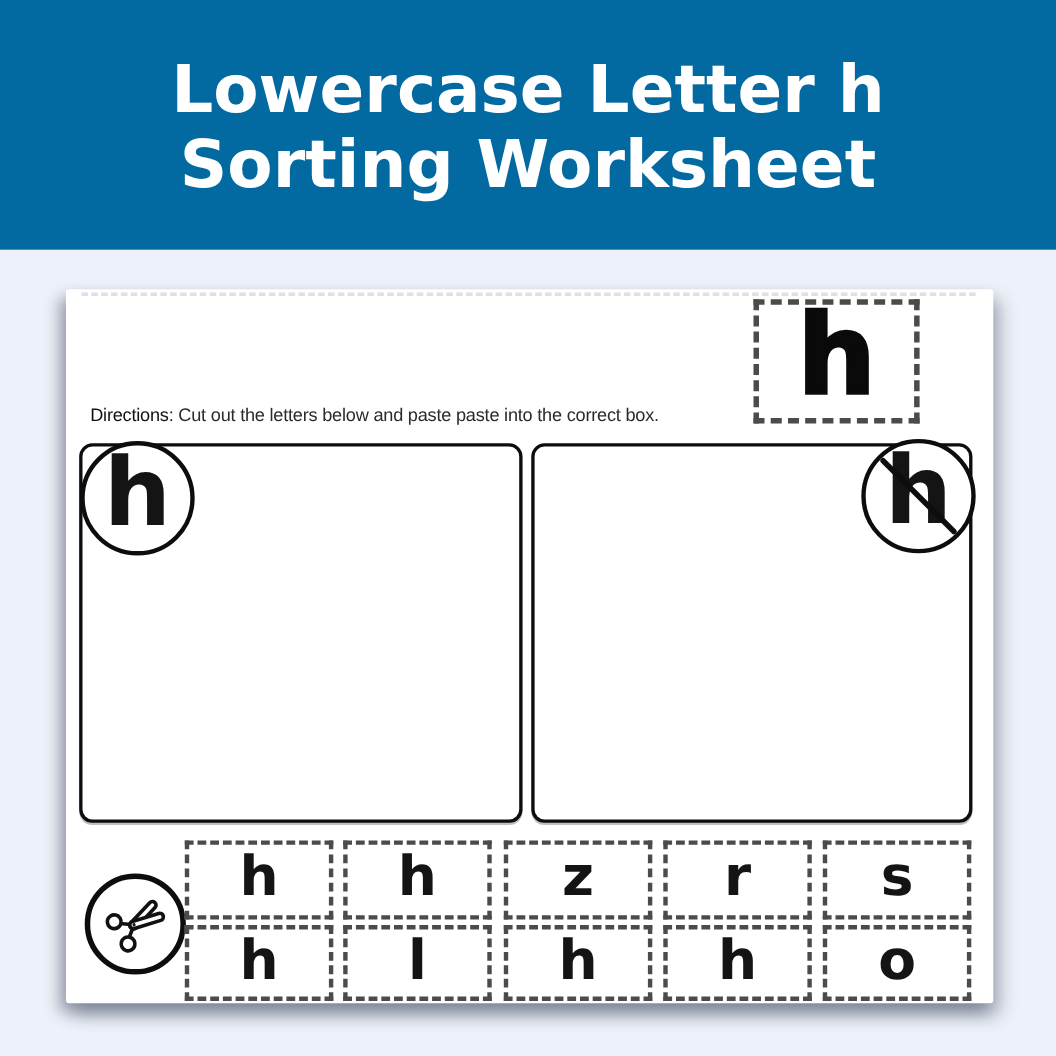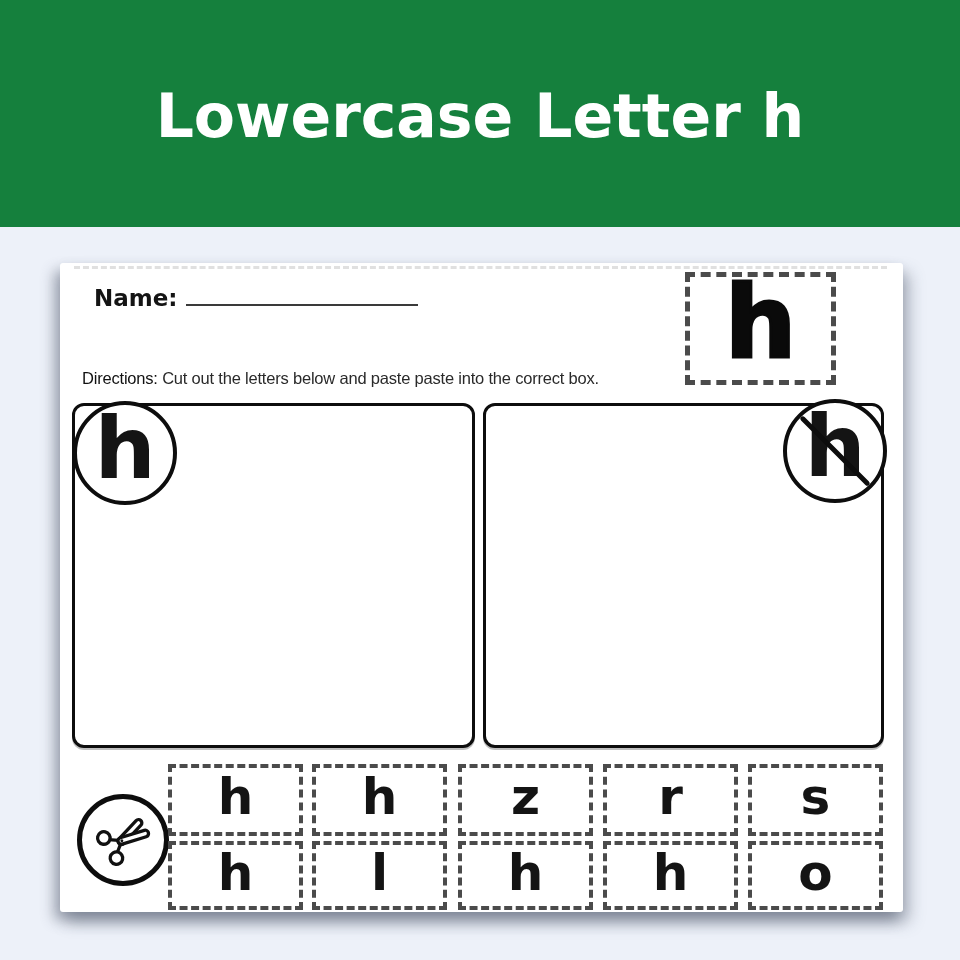--- a/index.html
+++ b/index.html
@@ -8,21 +8,21 @@
     position: relative;
     background: #edf1f9;
     font-family: "DejaVu Sans", sans-serif;
     overflow: hidden;
   }
 
   
   .banner {
     position: absolute; left: 0; top: 0;
     width: 960px; height: 227px;
-    background: #15803d;
+    background: #0369a1;
     display: flex; flex-direction: column; align-items: center; justify-content: center;
     padding-top: 4px;
   }
   .banner-line {
     color: #ffffff;
     font-size: 60px;
     font-weight: bold;
     line-height: 68px;
     letter-spacing: 0px;
     white-space: nowrap;
@@ -150,28 +150,26 @@
   .card-letter {
     font-size: 50px; font-weight: bold; color: #141414;
     line-height: 1; transform: translateY(-3px);
   }
 </style>
 </head>
 <body>
 
 <div class="banner">
   <div class="banner-line">Lowercase Letter h</div>
+  <div class="banner-line">Sorting Worksheet</div>
 </div>
 
 <div class="page">
   <div class="page-top-dashes"></div>
 
-  <div class="name-row">
-    <span class="name-label">Name:</span><span class="name-line"></span>
-  </div>
 
 
   <div class="directions">
     <span class="dir-label">Directions:</span><span> Cut out the letters below and paste paste into the correct box.</span>
   </div>
 
   <div class="target-box">
     <span class="target-letter">h</span>
   </div>
 

